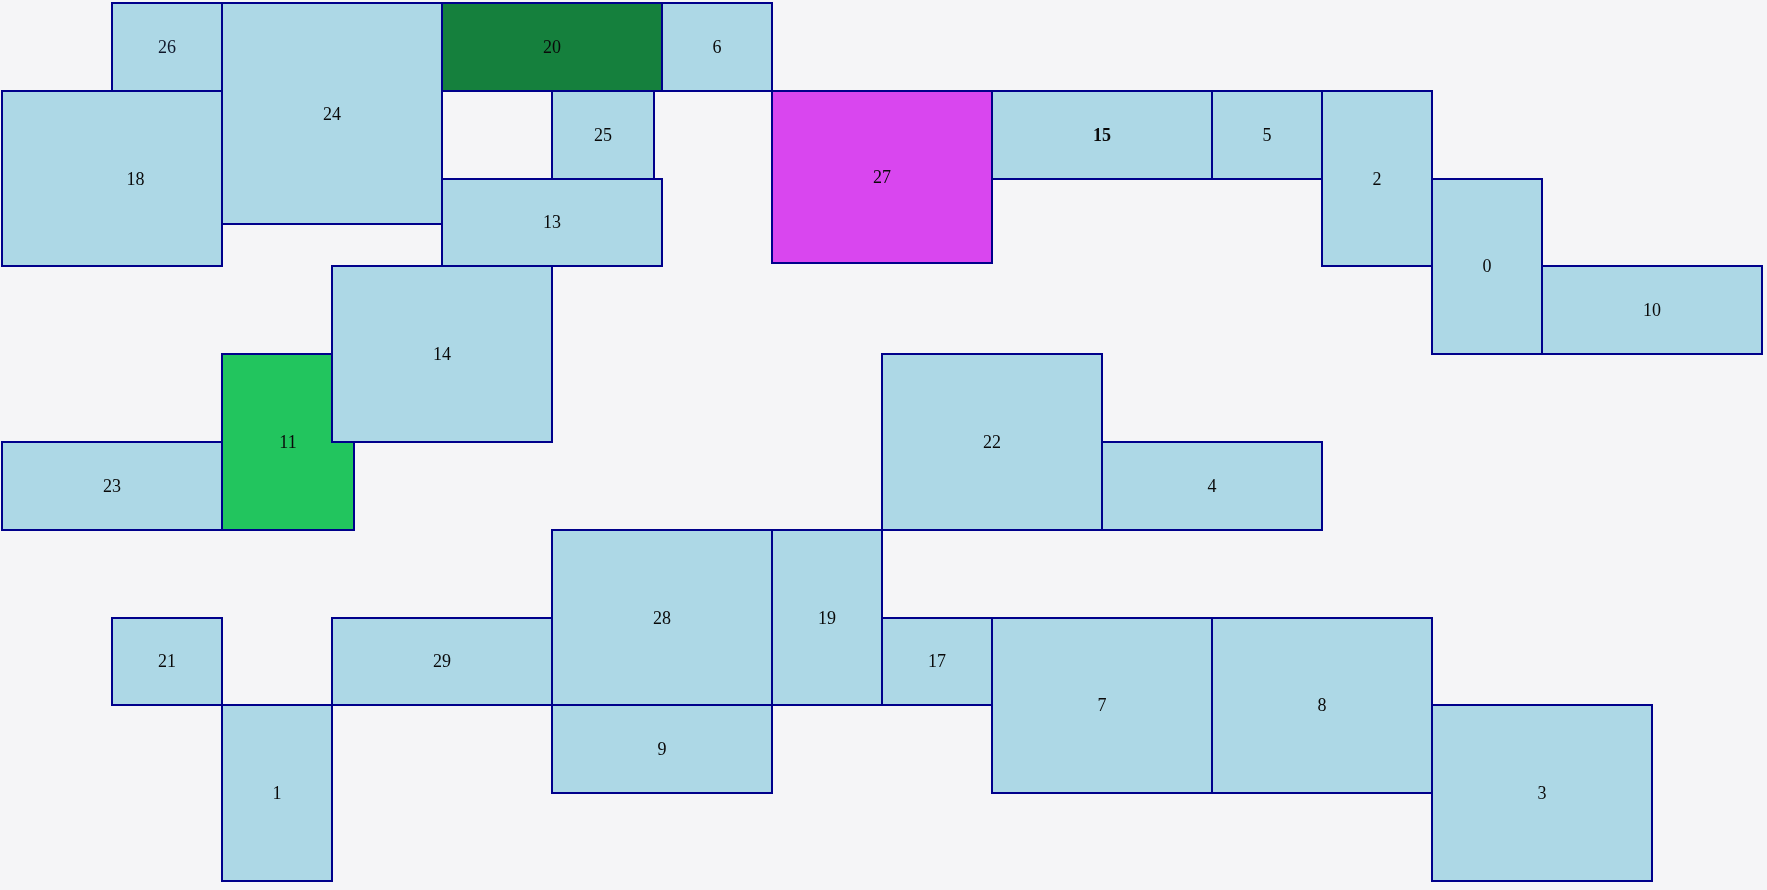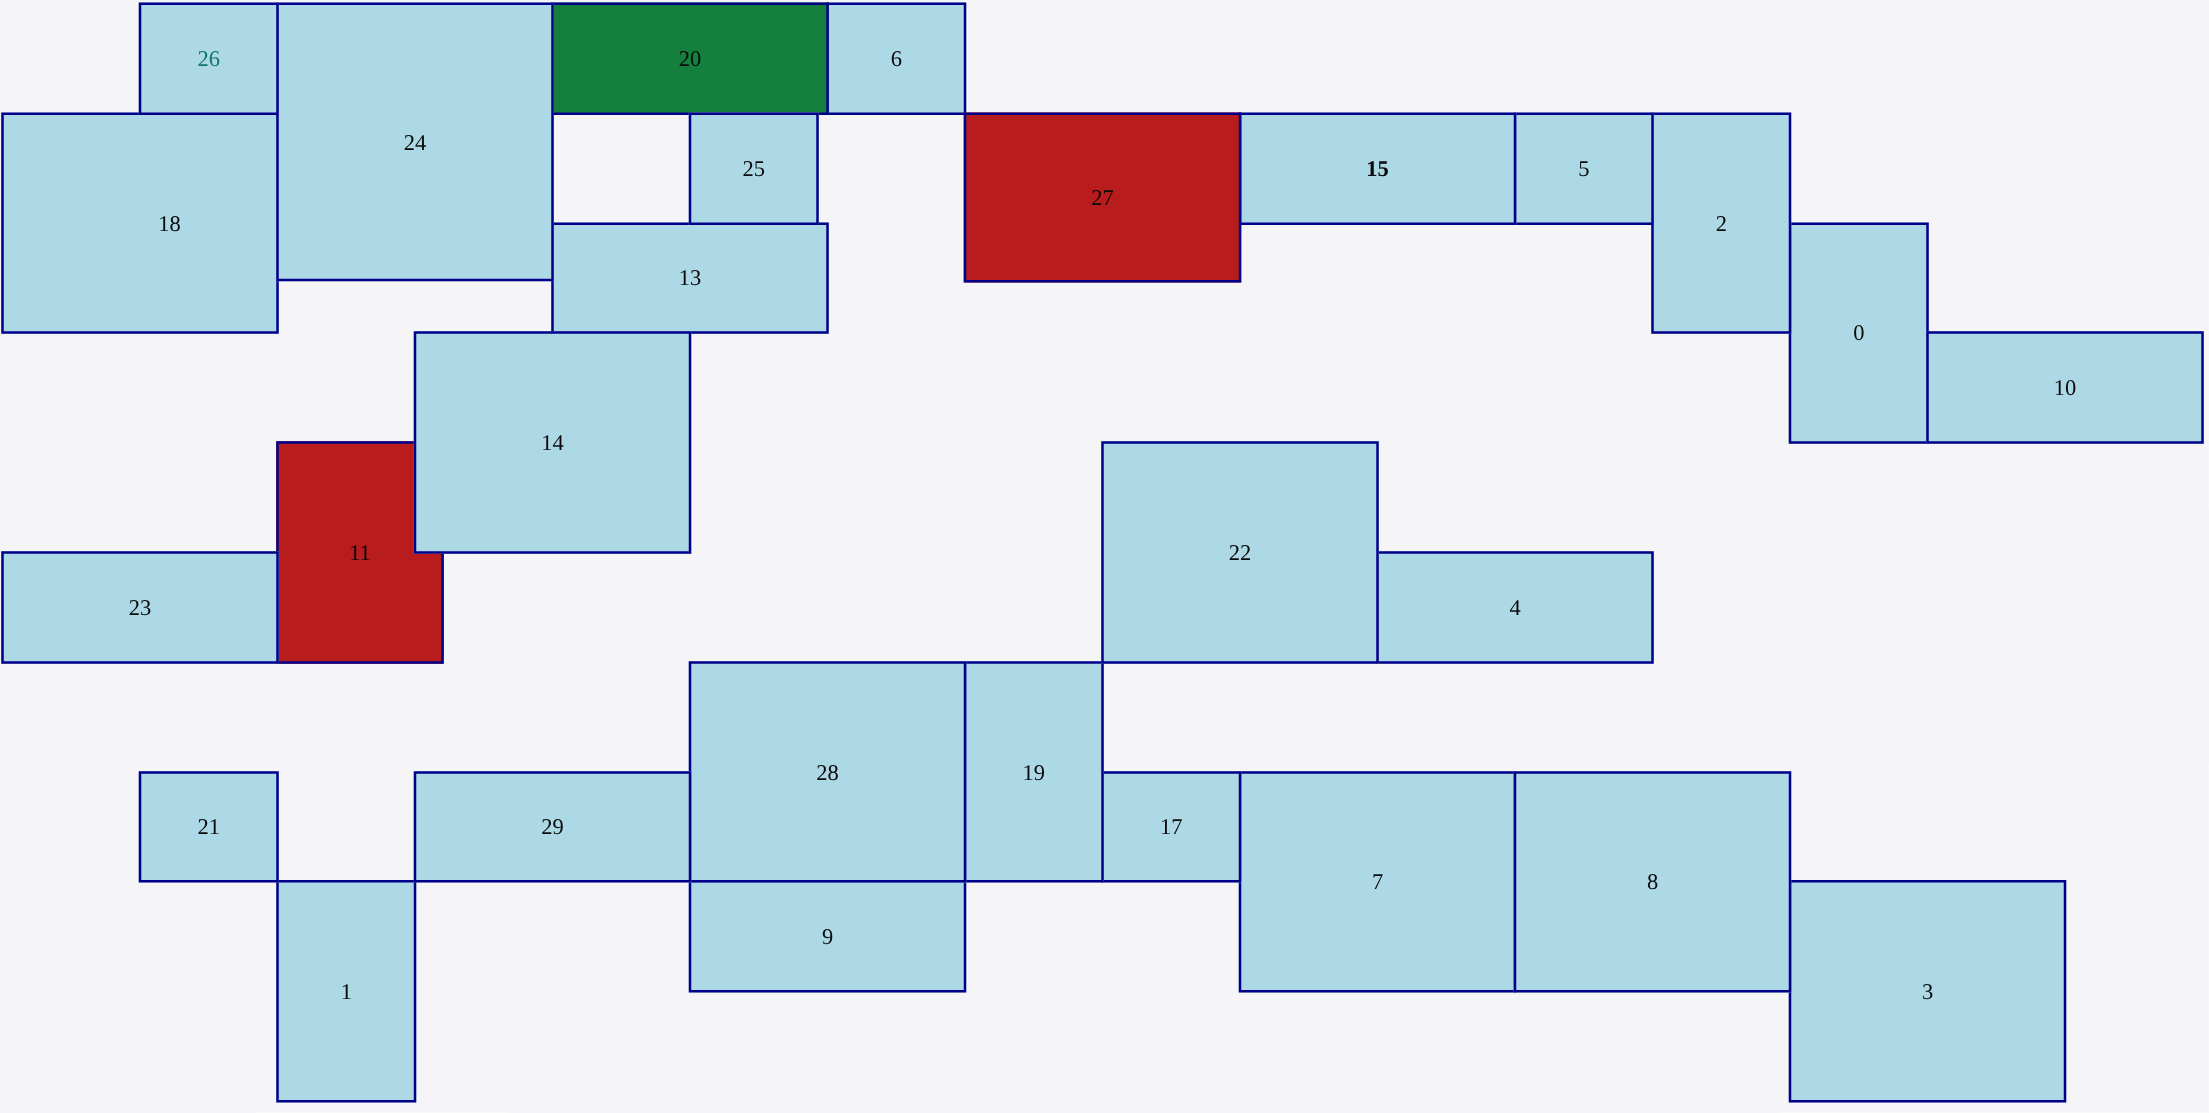--- a/index.html
+++ b/index.html
@@ -60,21 +60,21 @@
     </div>
     <div class="rect" style="left: 1211px; top: 616.6px; width: 222px; height: 177.6px; background-color: rgb(173, 216, 230); border: 2px solid rgb(0, 0, 139);">
       <span class="rect-label" style="color: rgb(10, 10, 10);">8</span>
     </div>
     <div class="rect" style="left: 551px; top: 704.4px; width: 222px; height: 89.8px; background-color: rgb(173, 216, 230); border: 2px solid rgb(0, 0, 139);">
       <span class="rect-label" style="color: rgb(10, 10, 10);">9</span>
     </div>
     <div class="rect" style="left: 1541px; top: 265.4px; width: 222px; height: 89.8px; background-color: rgb(173, 216, 230); border: 2px solid rgb(0, 0, 139);">
       <span class="rect-label" style="color: rgb(10, 10, 10);">10</span>
     </div>
-    <div class="rect" style="left: 221px; top: 353.2px; width: 134px; height: 177.6px; background-color: #b91c1c; border: 2px solid rgb(0, 0, 139);">
+    <div class="rect" style="left: 221px; top: 353.2px; width: 134px; height: 177.6px; background-color: #22c55e; border: 2px solid rgb(0, 0, 139);">
       <span class="rect-label" style="color: rgb(10, 10, 10);">11</span>
     </div>
     <div class="rect" style="left: 881px; top: 616.6px; width: 112px; height: 89.8px; background-color: rgb(173, 216, 230); border: 2px solid rgb(0, 0, 139);">
       <span class="rect-label" style="color: rgb(10, 10, 10);">17</span>
     </div>
     <div class="rect" style="left: 441px; top: 177.6px; width: 222px; height: 89.8px; background-color: rgb(173, 216, 230); border: 2px solid rgb(0, 0, 139);">
       <span class="rect-label" style="color: rgb(10, 10, 10);">13</span>
     </div>
     <div class="rect" style="left: 331px; top: 265.4px; width: 222px; height: 177.6px; background-color: rgb(173, 216, 230); border: 2px solid rgb(0, 0, 139);">
       <span class="rect-label" style="color: rgb(10, 10, 10);">14</span>
@@ -100,23 +100,23 @@
     <div class="rect" style="left: 1px; top: 441px; width: 222px; height: 89.8px; background-color: rgb(173, 216, 230); border: 2px solid rgb(0, 0, 139);">
       <span class="rect-label" style="color: rgb(10, 10, 10);">23</span>
     </div>
     <div class="rect" style="left: 221px; top: 2px; width: 222px; height: 223px; background-color: rgb(173, 216, 230); border: 2px solid rgb(0, 0, 139);">
       <span class="rect-label" style="color: rgb(10, 10, 10);">24</span>
     </div>
     <div class="rect" style="left: 551px; top: 89.8px; width: 104px; height: 89.8px; background-color: rgb(173, 216, 230); border: 2px solid rgb(0, 0, 139);">
       <span class="rect-label" style="color: rgb(10, 10, 10);">25</span>
     </div>
     <div class="rect" style="left: 111px; top: 2px; width: 112px; height: 89.8px; background-color: rgb(173, 216, 230); border: 2px solid rgb(0, 0, 139);">
-      <span class="rect-label" style="color: #0f766e;">26</span>
+      <span class="rect-label" style="color: #0f172a;">26</span>
     </div>
-    <div class="rect" style="left: 771px; top: 89.8px; width: 222px; height: 136px; background-color: #b91c1c; border: 2px solid rgb(0, 0, 139);">
+    <div class="rect" style="left: 771px; top: 89.8px; width: 222px; height: 174px; background-color: #d946ef; border: 2px solid rgb(0, 0, 139);">
       <span class="rect-label" style="color: rgb(10, 10, 10);">27</span>
     </div>
     <div class="rect" style="left: 551px; top: 528.8px; width: 222px; height: 177.6px; background-color: rgb(173, 216, 230); border: 2px solid rgb(0, 0, 139);">
       <span class="rect-label" style="color: rgb(10, 10, 10);">28</span>
     </div>
     <div class="rect" style="left: 331px; top: 616.6px; width: 222px; height: 89.8px; background-color: rgb(173, 216, 230); border: 2px solid rgb(0, 0, 139);">
       <span class="rect-label" style="color: rgb(10, 10, 10);">29</span>
     </div>
   </div>
 

